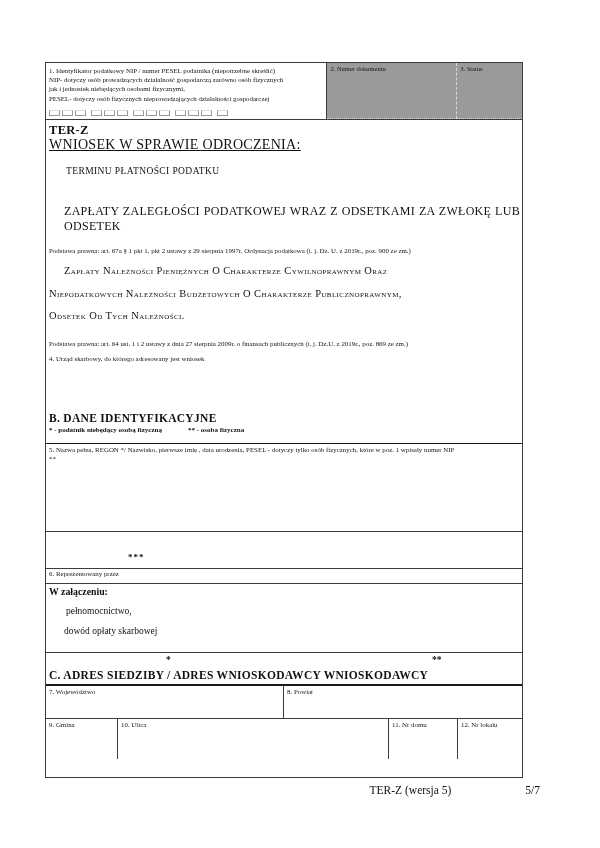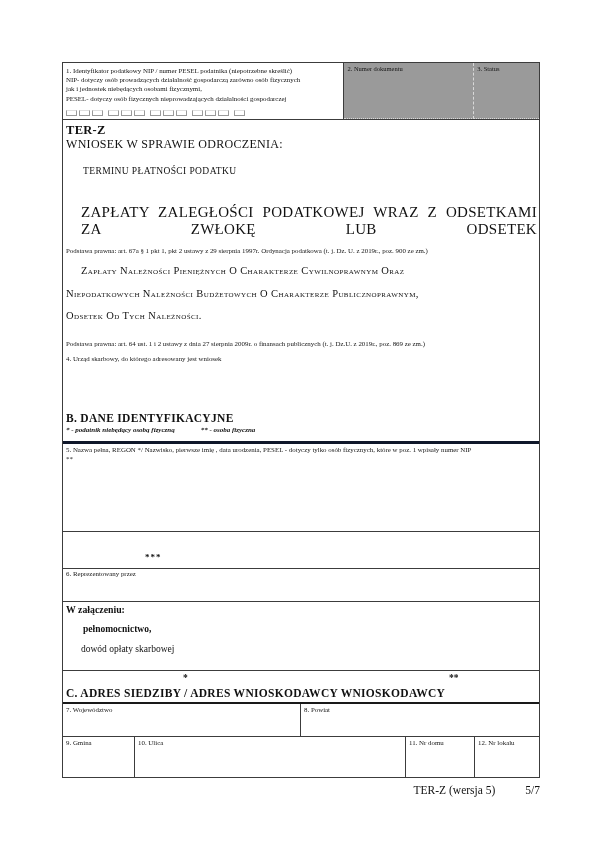--- a/index.html
+++ b/index.html
@@ -1,74 +1,74 @@
 <!DOCTYPE html>
 <html><head>
 <meta charset="utf-8">
 <style>
   html,body{margin:0;padding:0;background:#ffffff;}
   body{width:600px;height:848px;position:relative;font-family:"Liberation Serif",serif;color:#111;}
-  .form{position:absolute;left:62px;top:62px;width:478px;height:716px;border:1px solid #3c3c3c;box-sizing:border-box;background:#fff;}
+  .form{position:absolute;left:45px;top:62px;width:478px;height:716px;border:1px solid #3c3c3c;box-sizing:border-box;background:#fff;}
   .sec{box-sizing:border-box;position:relative;}
 
   
   .hdr-row{height:57px;display:flex;border-bottom:1px solid #3c3c3c;}
   .hdr-c1{width:282px;box-sizing:border-box;border-right:1px solid #3c3c3c;padding:3px 3px 2px 3px;position:relative;}
   .hdr-c1 .lbl-line{font-size:6.9px;line-height:1.33;white-space:nowrap;}
   .digit-row{position:absolute;left:3px;bottom:3px;display:flex;align-items:flex-end;}
   .digit-box{display:inline-block;width:11px;height:6px;box-sizing:border-box;border:1px solid #9a9a9a;border-top:1px solid #dedede;background:#fff;}
   .hdr-gray{background:#9a9a9a;box-sizing:border-box;padding:2px 3px;font-size:6.5px;color:#161616;border-bottom:1px dotted #d9d9d9;}
   .hdr-c2{width:130px;border-right:1px dashed #d9d9d9;}
   .hdr-c3{width:65px;}
 
   
   .title-block{height:233px;}
   .abs{position:absolute;}
   .form-code{font-weight:bold;font-size:12.5px;letter-spacing:.3px;}
-  .subtitle{font-size:12px;letter-spacing:.3px;}
+  .subtitle{font-size:14px;letter-spacing:.3px;text-decoration:underline;}
   .opt-term{font-size:9.5px;letter-spacing:.4px;}
-  .opt1-l1{font-size:15px;letter-spacing:.3px;text-align:justify;text-align-last:justify;width:456px;}
+  .opt1-l1{font-size:12px;letter-spacing:.3px;text-align:justify;text-align-last:justify;width:456px;}
   .opt1-l2{font-size:9.5px;letter-spacing:.3px;}
   .legal{font-size:6.9px;color:#161616;}
   .smallcaps{font-variant:small-caps;font-size:10.5px;letter-spacing:.4px;}
 
   
   .sec-hdr{height:18px;border-bottom:2px solid #191919;padding:1px 3px 0 3px;font-weight:bold;font-size:11.5px;letter-spacing:.3px;}
   .sec-hdr.with-top{border-top:1px solid #3c3c3c;}
 
   
   .fld-lbl{font-size:6.9px;line-height:1.25;color:#161616;padding:2px 3px 0 3px;}
   .box4{height:58px;}
-  .b-hdr{height:33px;border-bottom:3px solid #0f172a;padding:1px 3px 0 3px;}
+  .b-hdr{height:33px;border-bottom:1px solid #0f172a;padding:1px 3px 0 3px;}
   .b-hdr .b-title{font-weight:bold;font-size:11.5px;letter-spacing:.3px;}
-  .b-note{font-size:7px;font-weight:bold;margin-top:2px;font-style:italic;}
+  .b-note{font-size:7px;font-weight:bold;margin-top:2px;}
   .b-note .gap{display:inline-block;width:26px;}
   .box5{height:87px;}
   .stars3-box{height:37px;border-top:1px solid #3c3c3c;}
   .stars3{position:absolute;left:82px;bottom:6px;font-size:9px;font-weight:bold;letter-spacing:1px;}
   .box6{height:15px;border-top:1px solid #3c3c3c;}
   .box6 .fld-lbl{padding-top:1px;}
-  .attach-box{height:69px;border-top:1px solid #3c3c3c;margin-top:18px;}
+  .attach-box{height:69px;border-top:1px solid #3c3c3c;}
   .attach-title{font-weight:bold;font-size:9.8px;padding:2px 3px 0 3px;}
   .attach-item{font-size:9.5px;position:absolute;left:20px;}
   .stars12{height:16px;border-top:1px solid #3c3c3c;}
   .star1{position:absolute;left:120px;top:2px;font-size:9.5px;font-weight:bold;}
   .star2{position:absolute;left:386px;top:2px;font-size:9.5px;font-weight:bold;}
 
   
   .row78{height:33px;display:flex;}
   .row9{height:40px;display:flex;}
   .cell{box-sizing:border-box;border-right:1px solid #3c3c3c;}
   .cell:last-child{border-right:none;}
   .c7{width:238px;} .c8{flex:1;}
   .c9{width:72px;} .c10{width:271px;} .c11{width:69px;} .c12{flex:1;}
   .row78{border-bottom:1px solid #3c3c3c;}
 
   
-  .footer{position:absolute;left:62px;top:784px;width:478px;display:flex;justify-content:flex-end;align-items:baseline;font-size:11.5px;}
+  .footer{position:absolute;left:62px;top:784px;width:478px;display:flex;justify-content:flex-end;align-items:baseline;font-size:11.5px;gap:44px;}
   .footer .pagenum{margin-left:30px;}
 </style>
 </head>
 <body>
 
 <div class="form">
 
   <div class="sec hdr-row">
     <div class="hdr-c1">
       <div class="lbl-line">1. Identyfikator podatkowy NIP / numer PESEL podatnika (niepotrzebne skreślić)</div>
@@ -126,21 +126,21 @@
     <div class="fld-lbl" style="padding-top:0;">**</div>
   </div>
   <div class="sec stars3-box">
     <div class="stars3">***</div>
   </div>
   <div class="sec box6">
     <div class="fld-lbl">6. Reprezentowany przez</div>
   </div>
   <div class="sec attach-box">
     <div class="attach-title">W załączeniu:</div>
-    <div class="attach-item" style="top:22px;font-weight:bold;">pełnomocnictwo,</div>
+    <div class="attach-item" style="top:22px;">pełnomocnictwo,</div>
     <div class="attach-item" style="top:42px;left:18px;">dowód opłaty skarbowej</div>
   </div>
   <div class="sec stars12">
     <div class="star1">*</div>
     <div class="star2">**</div>
   </div>
 
   <div class="sec sec-hdr">
     <span>C. ADRES SIEDZIBY  / ADRES WNIOSKODAWCY WNIOSKODAWCY</span>
   </div>

